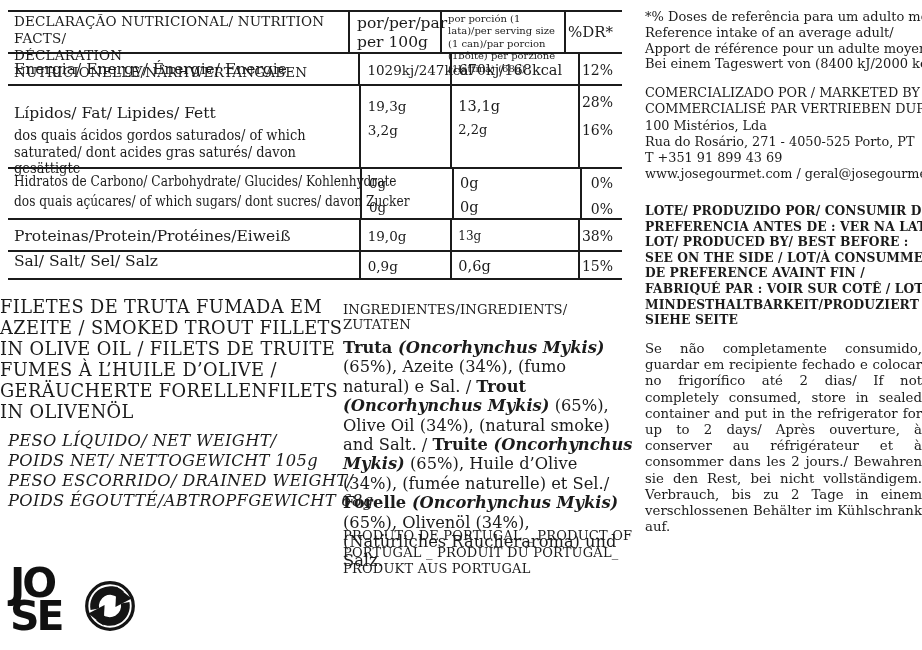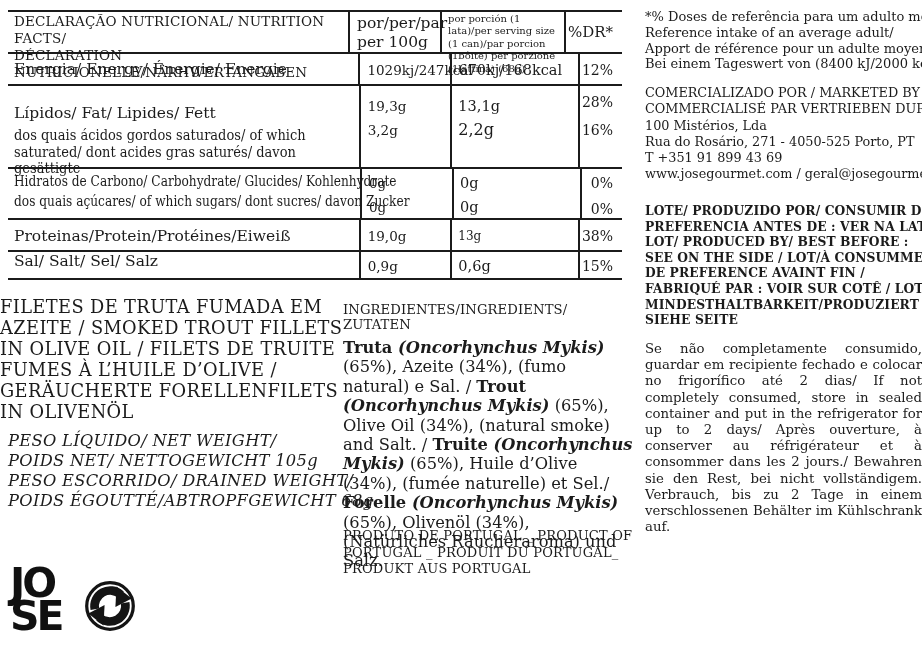--- a/index.html
+++ b/index.html
@@ -96,21 +96,21 @@
     <div class="c1" style="padding-top:18px">
       <div class="lbl">Lípidos/ Fat/ Lipides/ Fett</div>
       <div class="sublbl">dos quais ácidos gordos saturados/ of which saturated/ dont acides gras saturés/ davon gesättigte</div>
     </div>
     <div class="c2">
       <div class="val pt12">19,3g</div>
       <div class="val gap8">3,2g</div>
     </div>
     <div class="c3">
       <div class="val pt12" style="font-size:14.5px">13,1g</div>
-      <div class="val gap8" style="font-size:16px">2,2g</div>
+      <div class="val gap8" style="font-size:13px">2,2g</div>
     </div>
     <div class="c4">
       <div class="dr pt8">28%</div>
       <div class="dr gap12">16%</div>
     </div>
   </div>
 
   <div class="nrow r-hidratos">
     <div class="c1" style="padding-top:4px">
       <div class="cond">Hidratos de Carbono/ Carbohydrate/ Glucides/ Kohlenhydrate</div>

